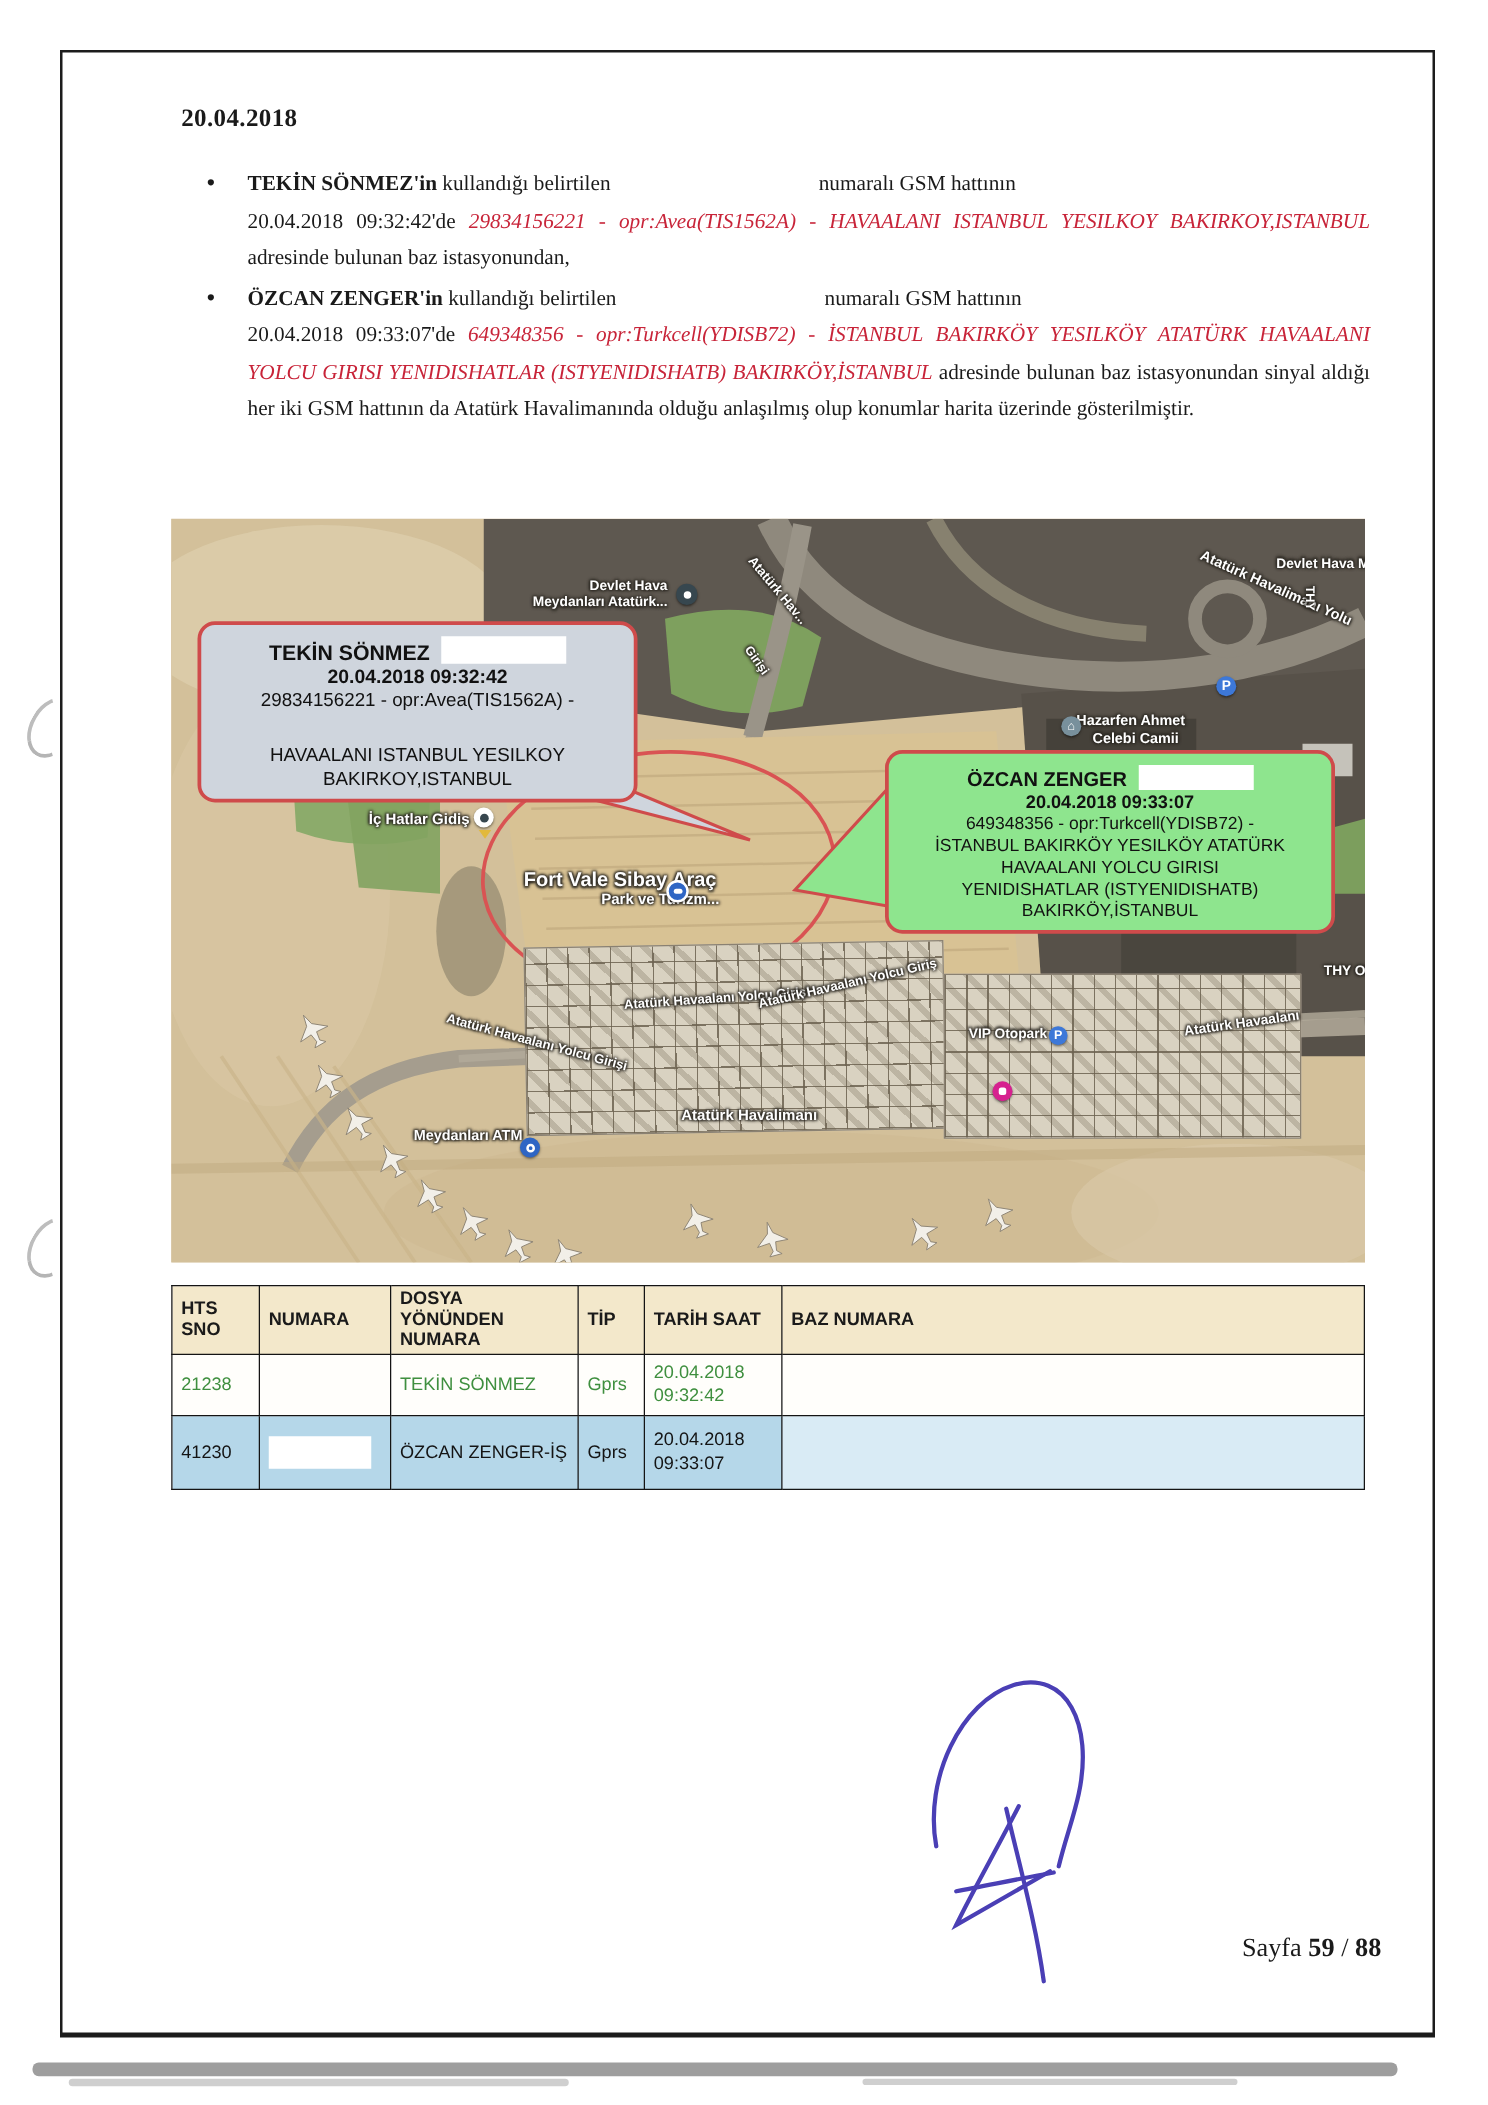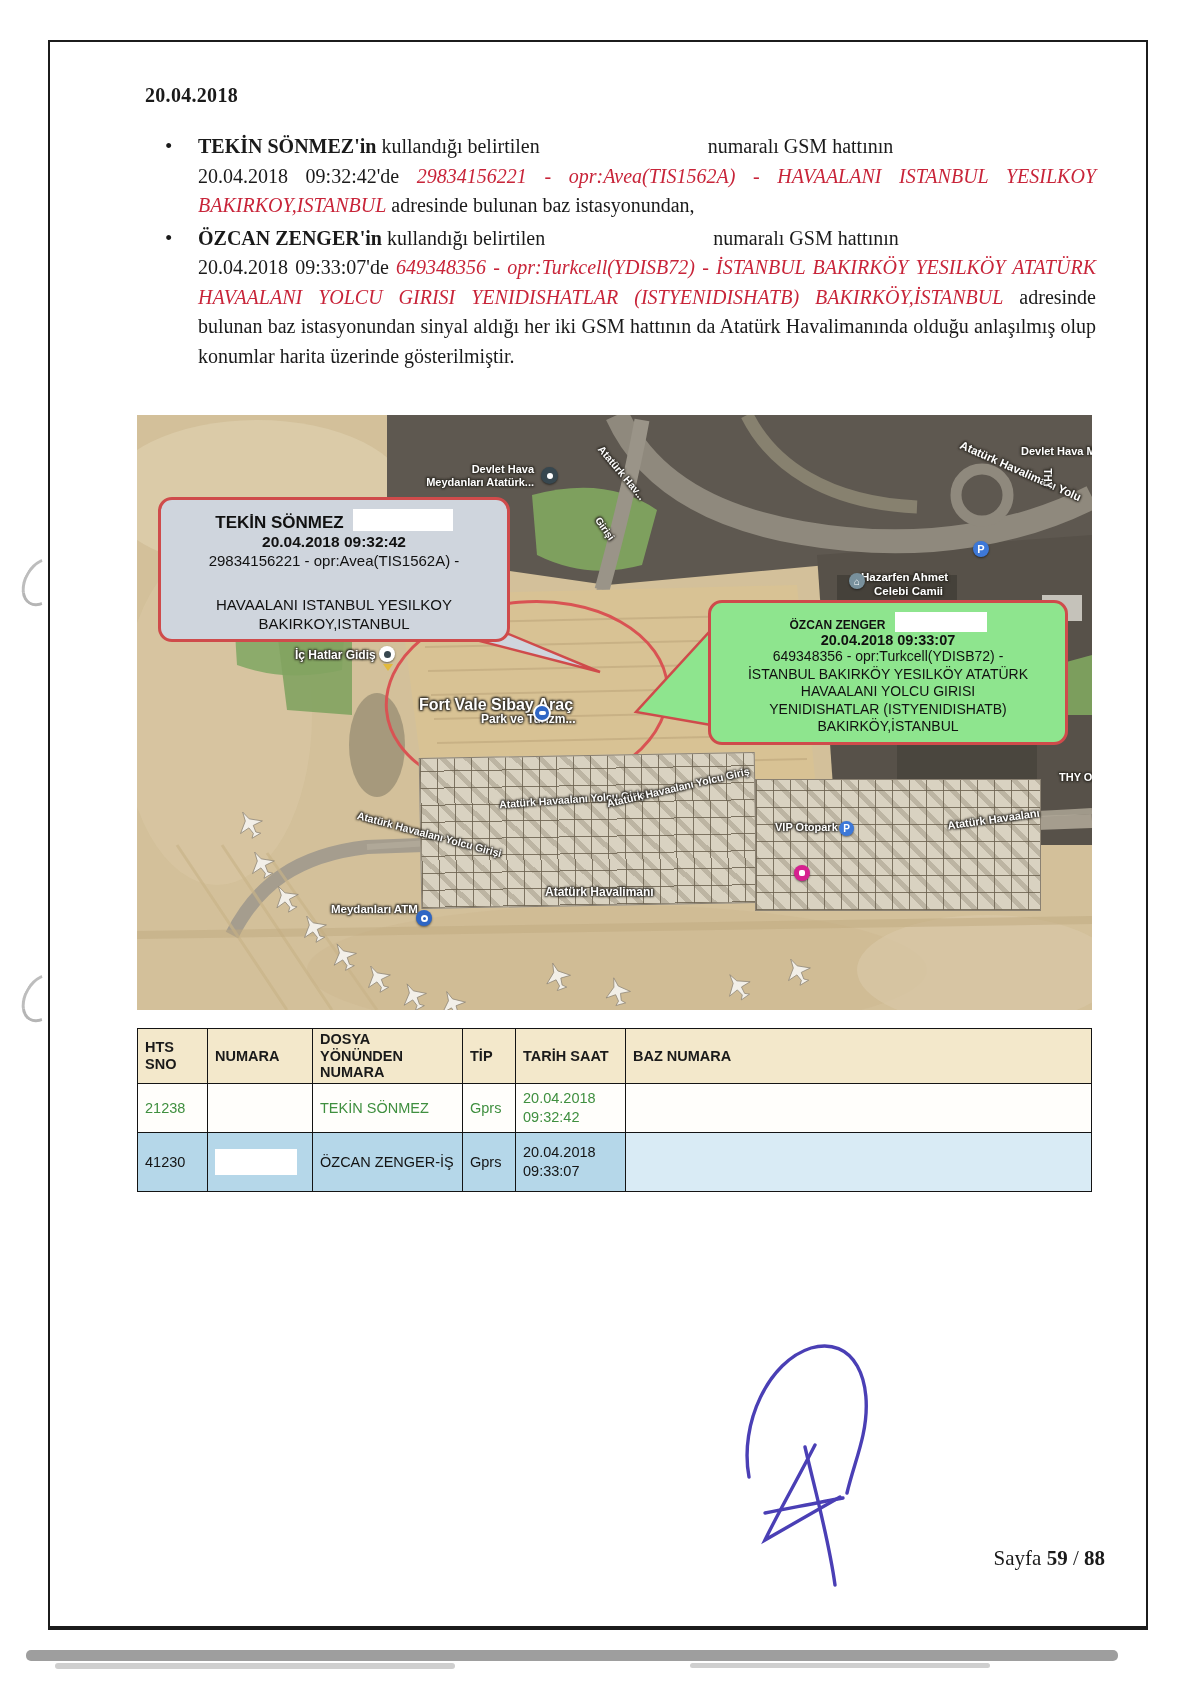--- a/index.html
+++ b/index.html
@@ -1,21 +1,21 @@
 <!DOCTYPE html>
 <html><head>
 <meta charset="utf-8">
 <style>
   html,body{margin:0;padding:0;background:#fff;}
   .sheet{position:relative;width:1190px;height:1684px;background:#ffffff;overflow:hidden;
          font-family:"Liberation Serif",serif;color:#1a1a1a;}
   .frame{position:absolute;left:48px;top:40px;width:1100px;height:1590px;
          border:2px solid #1c1c1c;border-bottom-width:4px;box-sizing:border-box;}
   .heading{position:absolute;left:133px;top:84px;font-size:20px;font-weight:700;letter-spacing:.3px;margin-left:12px;}
-  .bullets{position:absolute;left:198px;top:132px;width:898px;font-size:20px;line-height:29.5px;
+  .bullets{position:absolute;left:198px;top:132px;width:898px;font-size:17px;line-height:29.5px;
            text-align:justify;}
   .bullet{position:relative;margin-bottom:3px;}
   .bullet::before{content:"\2022";position:absolute;left:-33px;top:0;font-size:21px;}
   .b-name{font-weight:700;}
   .redact-gap{display:inline-block;width:158px;height:10px;}
   .red{color:#c82439;font-style:italic;}
   
   .map{position:absolute;left:137px;top:415px;width:955px;height:595px;overflow:hidden;
        background:#d3c09a;font-family:"Liberation Sans",sans-serif;}
   .map svg.base{position:absolute;left:0;top:0;}
@@ -197,21 +197,21 @@
       </div>
 
     <div class="callout" style="left:21px;top:82px;width:352px;min-height:138px;background:#cfd5dd;">
       <div class="co-title"><span>TEKİN SÖNMEZ</span><span class="redact" style="width:100px;height:22px;"></span></div>
       <div class="co-dt">20.04.2018 09:32:42</div>
       <div class="co-line" style="font-size:15px;line-height:19px;">29834156221 - opr:Avea(TIS1562A) -</div>
       <div class="co-line" style="font-size:15px;line-height:19px;margin-top:25px;">HAVAALANI ISTANBUL YESILKOY</div>
       <div class="co-line" style="font-size:15px;line-height:19px;">BAKIRKOY,ISTANBUL</div>
     </div>
     <div class="callout" style="left:571px;top:185px;width:360px;min-height:142px;background:#8ee58e;">
-      <div class="co-title" style="font-size:12px;"><span>ÖZCAN ZENGER</span><span class="redact" style="width:92px;height:20px;"></span></div>
+      <div class="co-title" style="font-size:16px;"><span>ÖZCAN ZENGER</span><span class="redact" style="width:92px;height:20px;"></span></div>
       <div class="co-dt" style="font-size:14.5px;">20.04.2018 09:33:07</div>
       <div class="co-line">649348356 - opr:Turkcell(YDISB72) -</div>
       <div class="co-line">İSTANBUL BAKIRKÖY YESILKÖY ATATÜRK</div>
       <div class="co-line">HAVAALANI YOLCU GIRISI</div>
       <div class="co-line">YENIDISHATLAR (ISTYENIDISHATB)</div>
       <div class="co-line">BAKIRKÖY,İSTANBUL</div>
     </div>
   </div>
 
   <table class="htable">

